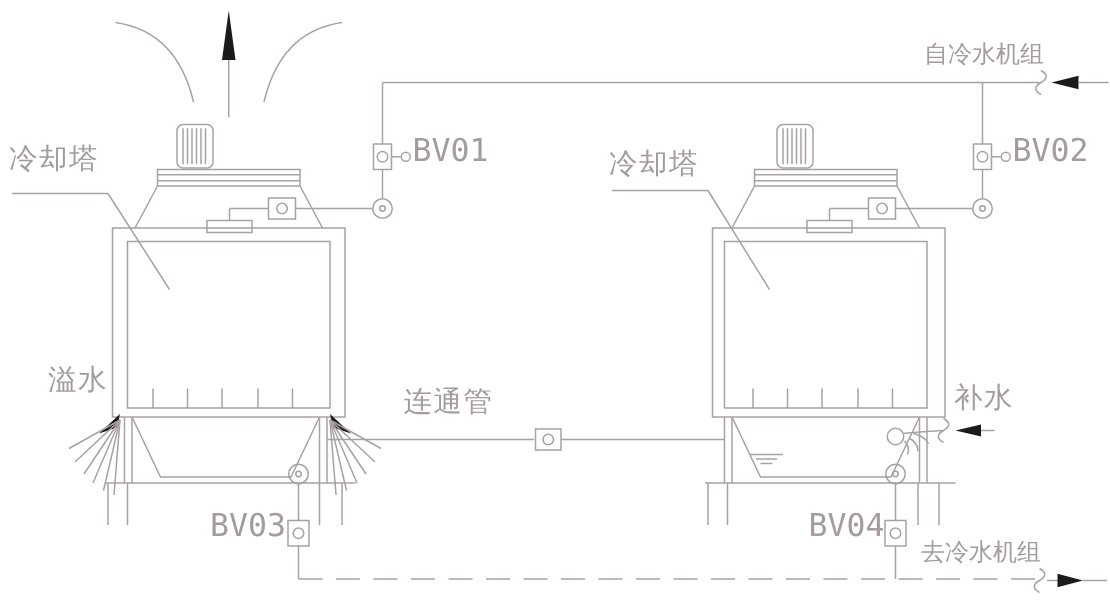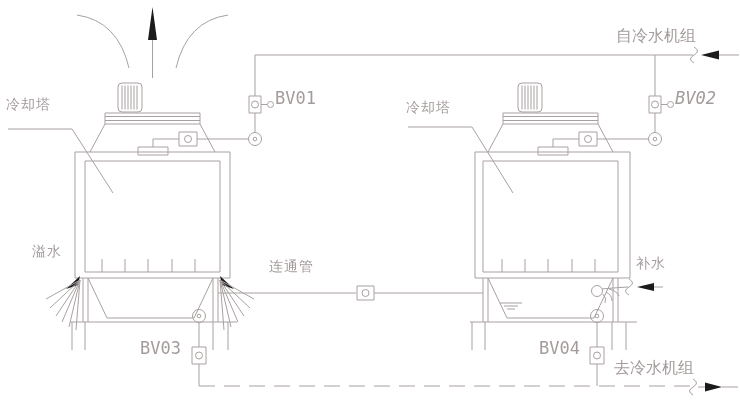--- a/index.html
+++ b/index.html
@@ -11,23 +11,23 @@
   html,body{margin:0;padding:0;background:var(--background);}
   #canvas{position:relative;width:740px;height:401px;background:var(--background);
           font-family:"DejaVu Sans",sans-serif;overflow:hidden;}
   svg{position:absolute;left:0;top:0;}
   .ln line,.ln path,.ln rect,.ln circle,.ln polyline{
     stroke:var(--line);fill:none;stroke-width:1;vector-effect:non-scaling-stroke;}
   .blk{fill:var(--accent-black);stroke:none;}
   .dot{fill:var(--accent-black);stroke:none;}
   .lbl{position:absolute;color:var(--text);white-space:nowrap;line-height:1;
        font-family:"DejaVu Sans",sans-serif;}
-  .cn{font-size:14px;letter-spacing:1px;}
+  .cn{font-size:19px;letter-spacing:1px;}
   .cn-sm{font-size:16px;letter-spacing:0;}
-  .tag{font-family:"DejaVu Sans Mono",monospace;font-size:17px;letter-spacing:0;}
+  .tag{font-family:"DejaVu Sans Mono",monospace;font-size:21px;letter-spacing:0;}
 </style>
 </head>
 <body>
 
 <div id="canvas">
 
   <svg width="740" height="401" viewBox="0 0 740 401">
     <g class="ln">
 
       <g>
@@ -240,21 +240,21 @@
         <line x1="722" y1="387" x2="738" y2="387"></line>
       </g>
 
     </g>
   </svg>
 
   <span class="lbl cn" style="left:6px;top:97px;">冷却塔</span>
   <span class="lbl cn" style="left:406px;top:100px;">冷却塔</span>
 
   <span class="lbl tag" style="left:275px;top:90px;">BV01</span>
-  <span class="lbl tag" style="left:675px;top:90px;font-style:italic;">BV02</span>
+  <span class="lbl tag" style="left:675px;top:90px;">BV02</span>
   <span class="lbl tag" style="left:140px;top:340px;">BV03</span>
   <span class="lbl tag" style="left:539px;top:340px;">BV04</span>
 
   <span class="lbl cn-sm" style="left:614px;top:360px;">去冷水机组</span>
   <span class="lbl cn-sm" style="left:616px;top:28px;">自冷水机组</span>
   <span class="lbl cn" style="left:32px;top:244px;">溢水</span>
   <span class="lbl cn" style="left:269px;top:259px;">连通管</span>
   <span class="lbl cn" style="left:636px;top:256px;">补水</span>
 
 </div>

